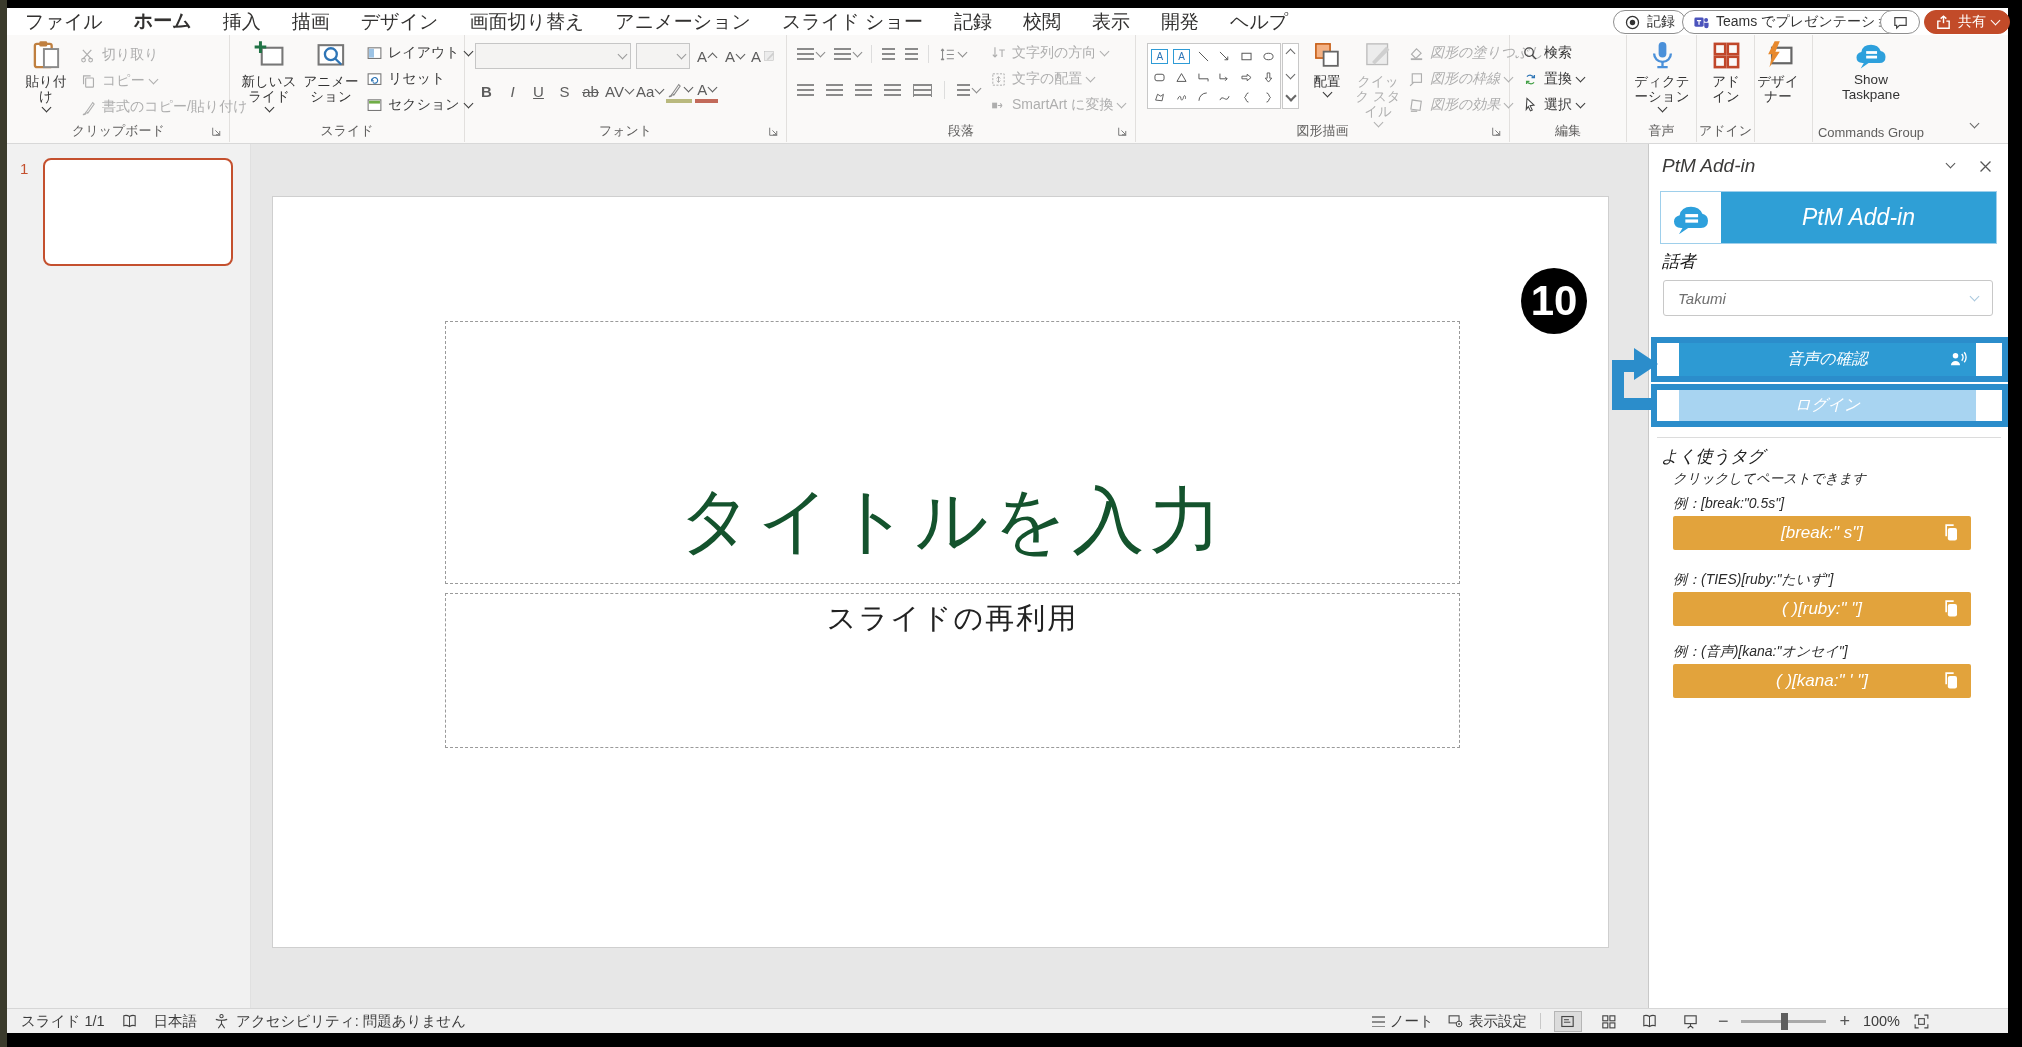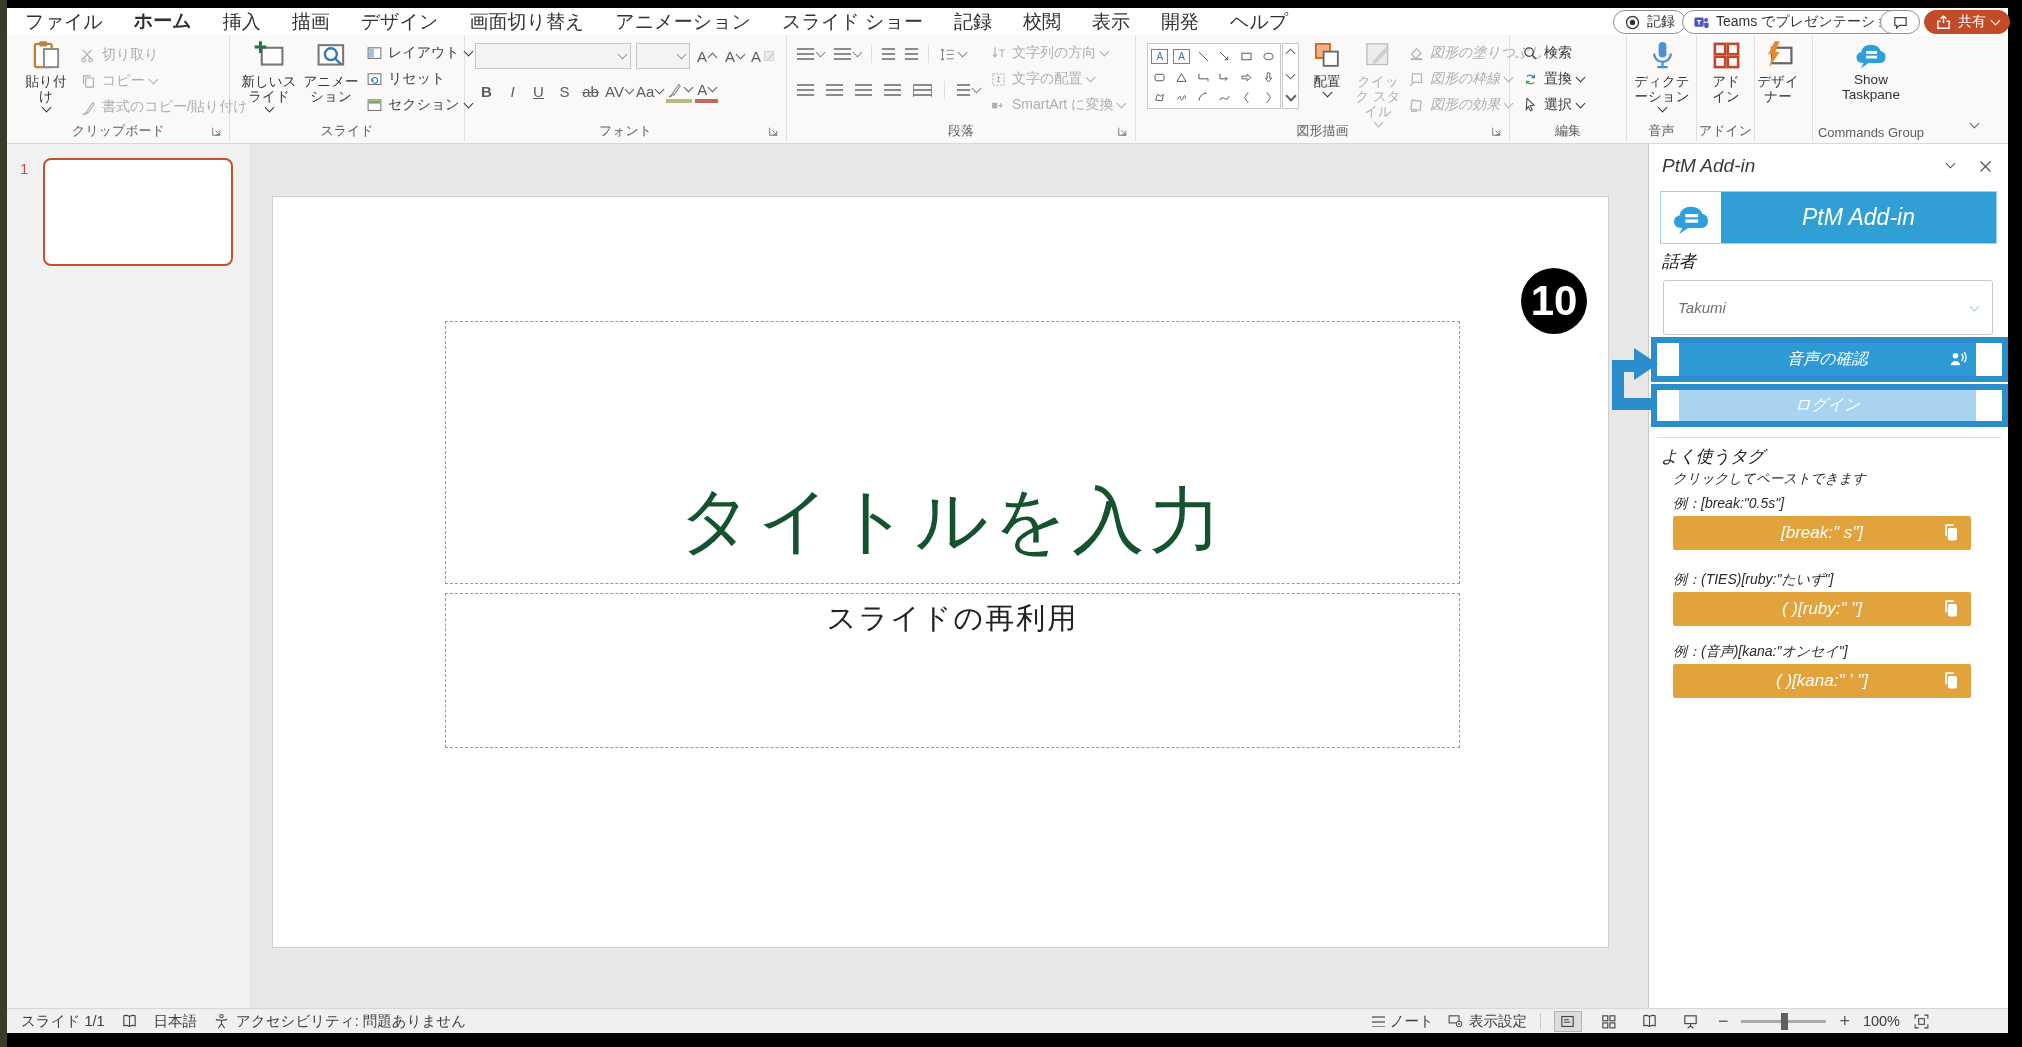--- a/index.html
+++ b/index.html
@@ -715,21 +715,21 @@
           <use href="#i-cloud"></use>
         </svg>
     </div>
     <div style="flex:1;height:100%;background:#2f9fd6;display:flex;align-items:center;justify-content:center;">
       <span style="color:#fff;font-size:23px;">PtM Add-in</span>
     </div>
   </div>
 
   <span class="abs" style="left:13px;top:106px;font-size:17px;color:#111;">話者</span>
 
-  <div class="abs flex" style="left:14px;top:136px;width:330px;height:55px;border:1px solid #c8c8c8;border-radius:3px;box-sizing:border-box;padding:0 14px;justify-content:space-between;">
+  <div class="abs flex" style="left:14px;top:136px;width:330px;height:36px;border:1px solid #c8c8c8;border-radius:3px;box-sizing:border-box;padding:0 14px;justify-content:space-between;">
     <span style="font-size:15px;color:#6f6f6f;">Takumi</span>
     <span class="cv" style="color:#a9c7dd;"></span>
   </div>
 
   <div class="annrect" style="left:2px;top:193px;width:357px;height:45px;">
     <div class="bluebtn">
       <span>音声の確認</span>
       <svg class="ic20 abs" style="right:8px;top:6px;">
           <use href="#i-personspeak"></use>
         </svg>

